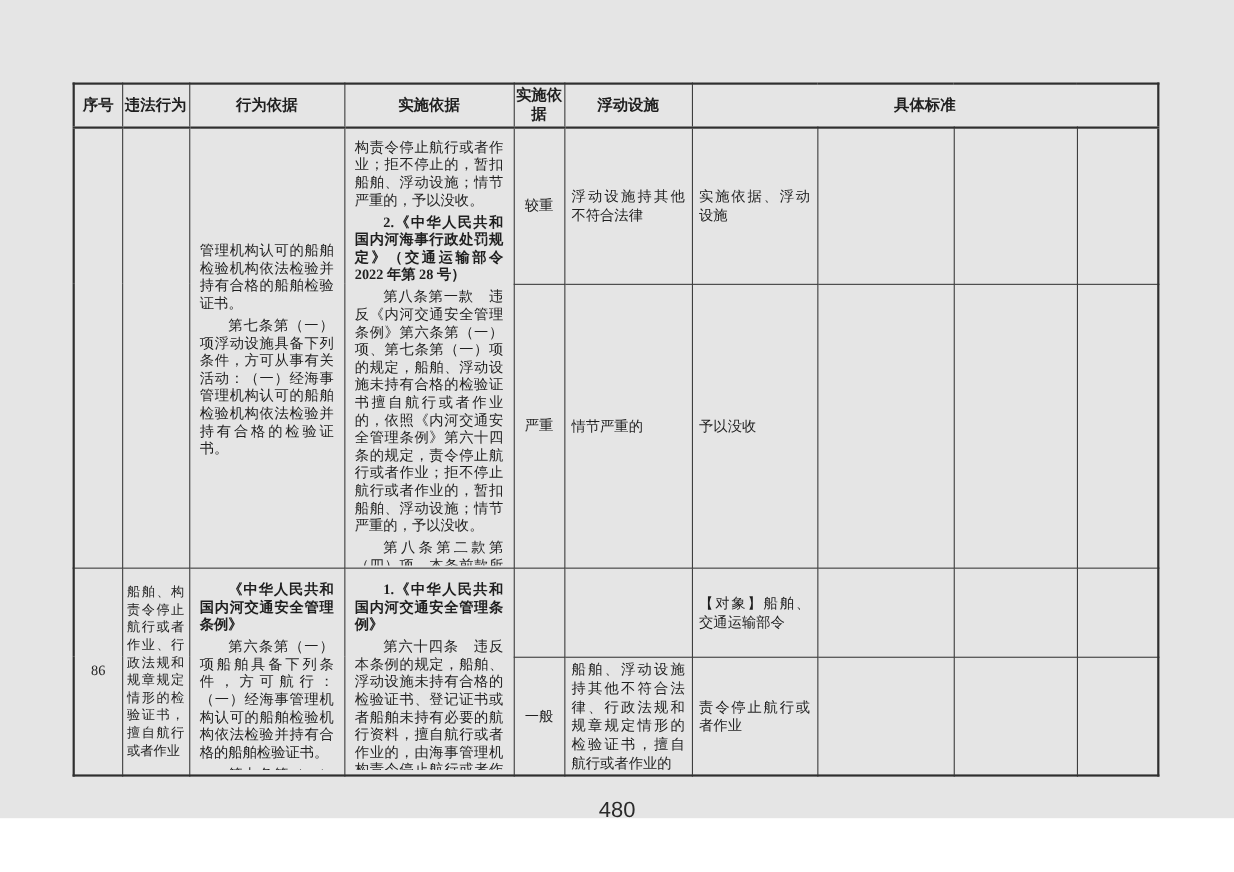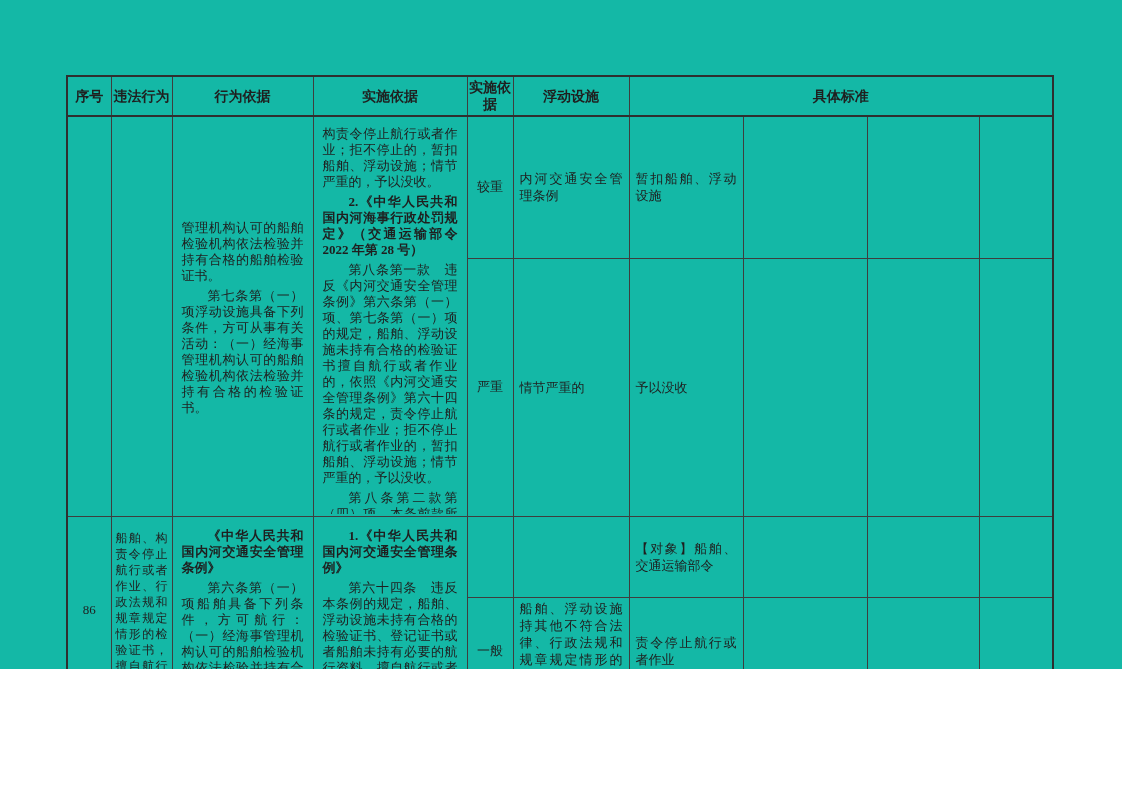--- a/index.html
+++ b/index.html
@@ -1,19 +1,19 @@
 <!DOCTYPE html>
 <html><head>
 <meta charset="utf-8">
 <style>
   html,body { margin:0; padding:0; background:#ffffff; }
   .page {
     position:relative;
-    width:1122px; height:669px;
-    background:#14b8a6;
+    width:1122px; height:744px;
+    background:#e5e5e5;
     font-family:"Liberation Serif","DejaVu Serif",serif;
     color:#1f1f1f;
     overflow:hidden;
   }
   table.law {
     position:absolute; left:66px; top:75px;
     width:986px;
     border-collapse:collapse;
     table-layout:fixed;
     border:2px solid #2f2f2f;
@@ -122,24 +122,24 @@
         <td class="basis" rowspan="2">
           <div class="clip clip-a">
             <p>构责令停止航行或者作业；拒不停止的，暂扣船舶、浮动设施；情节严重的，予以没收。</p>
             <p class="indent b">2.《中华人民共和国内河海事行政处罚规定》（交通运输部令 2022 年第 28 号）</p>
             <p class="indent">第八条第一款　违反《内河交通安全管理条例》第六条第（一）项、第七条第（一）项的规定，船舶、浮动设施未持有合格的检验证书擅自航行或者作业的，依照《内河交通安全管理条例》第六十四条的规定，责令停止航行或者作业；拒不停止航行或者作业的，暂扣船舶、浮动设施；情节严重的，予以没收。</p>
             <p class="indent">第八条第二款第（四）项　本条前款所称未持有合格的检验证书，包括下列情形：（四）检验证书损毁、遗失但不按照规定补办。</p>
           </div>
         </td>
         <td class="level">较重</td>
         <td class="cond">
-          <div class="cell-inner">内河交通安全管理条例</div>
-        </td>
-        <td class="std">
-          <div class="cell-inner">暂扣船舶、浮动设施</div>
+          <div class="cell-inner">浮动设施持其他不符合法律</div>
+        </td>
+        <td class="std">
+          <div class="cell-inner">实施依据、浮动设施</div>
         </td>
         <td class="std"></td>
         <td class="std"></td>
         <td class="std"></td>
       </tr>
 
       <tr class="r-a2">
         <td class="level">严重</td>
         <td class="cond">
           <div class="cell-inner">情节严重的</div>

